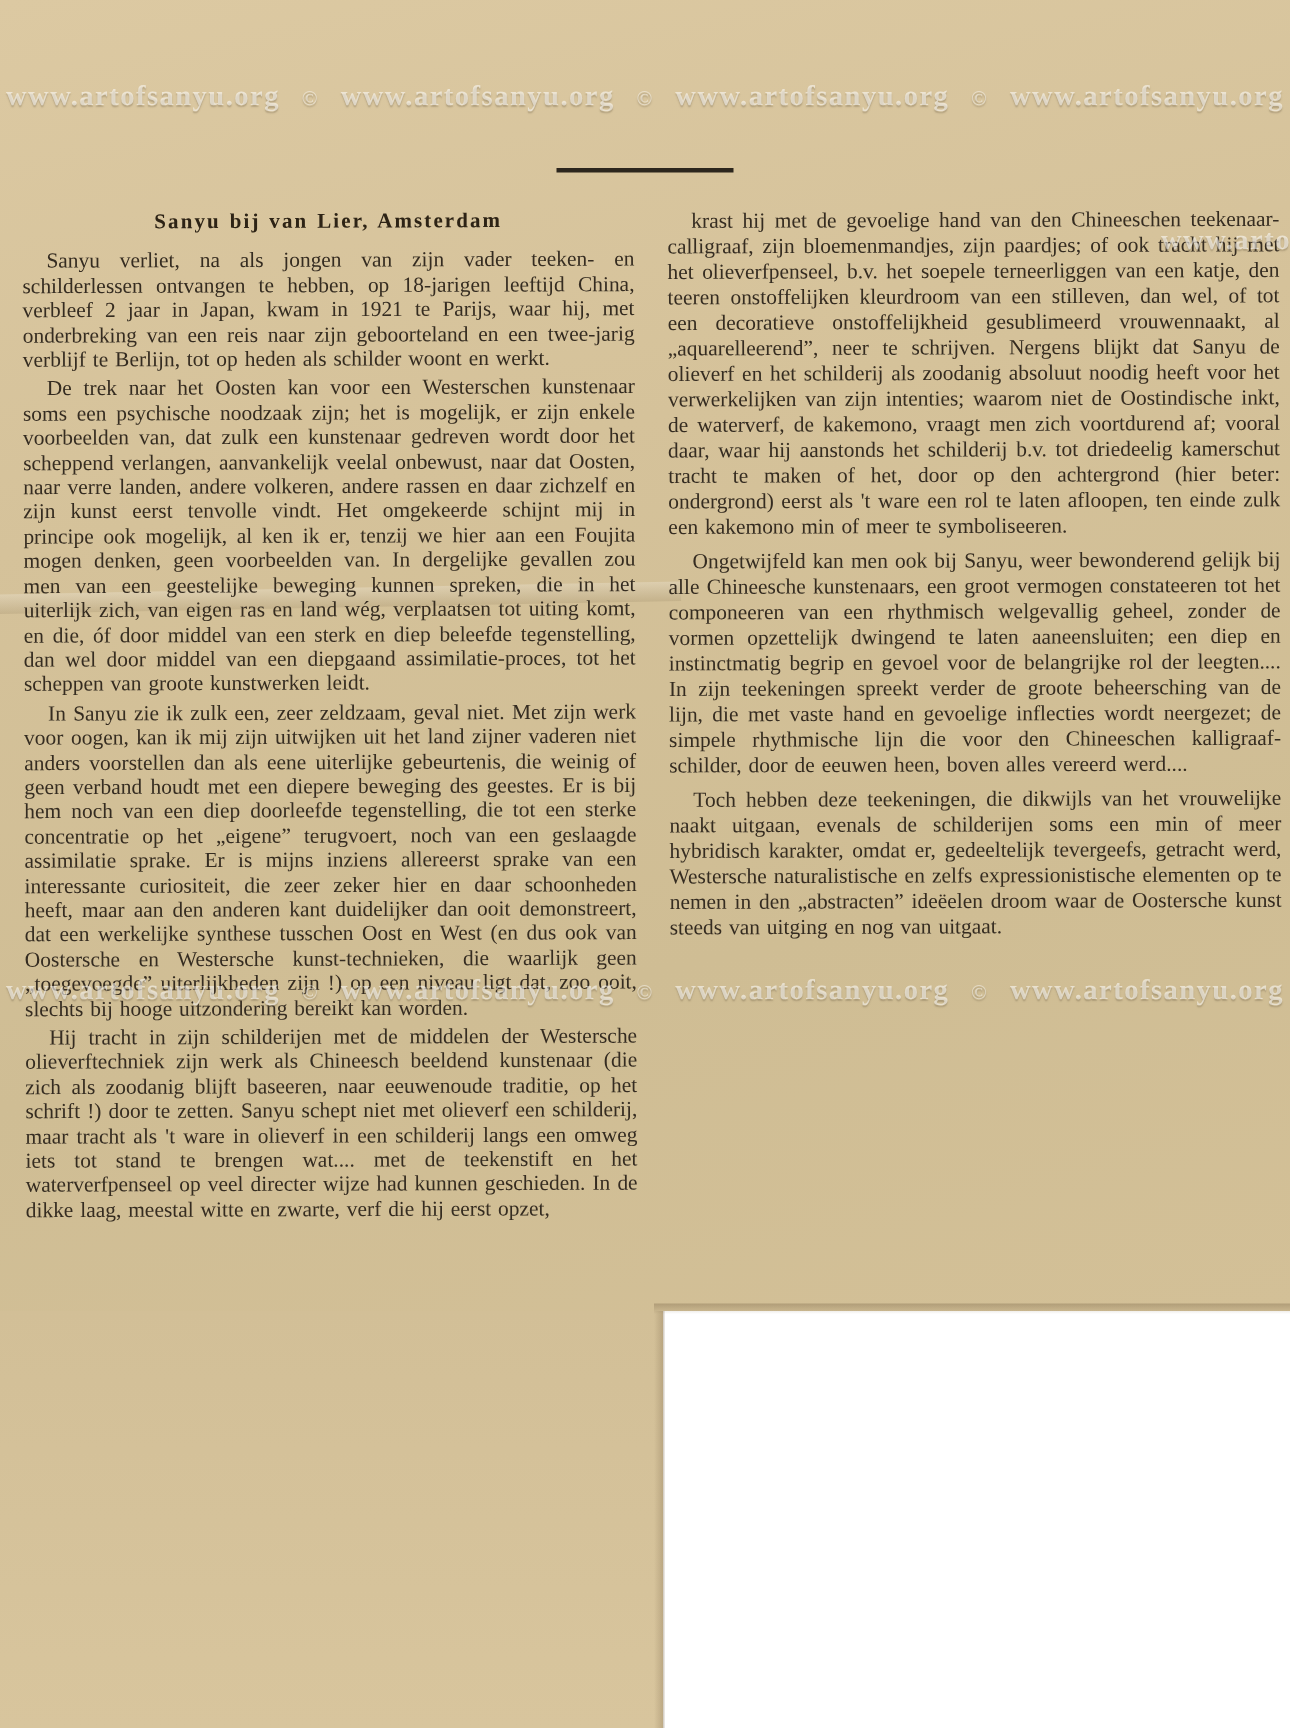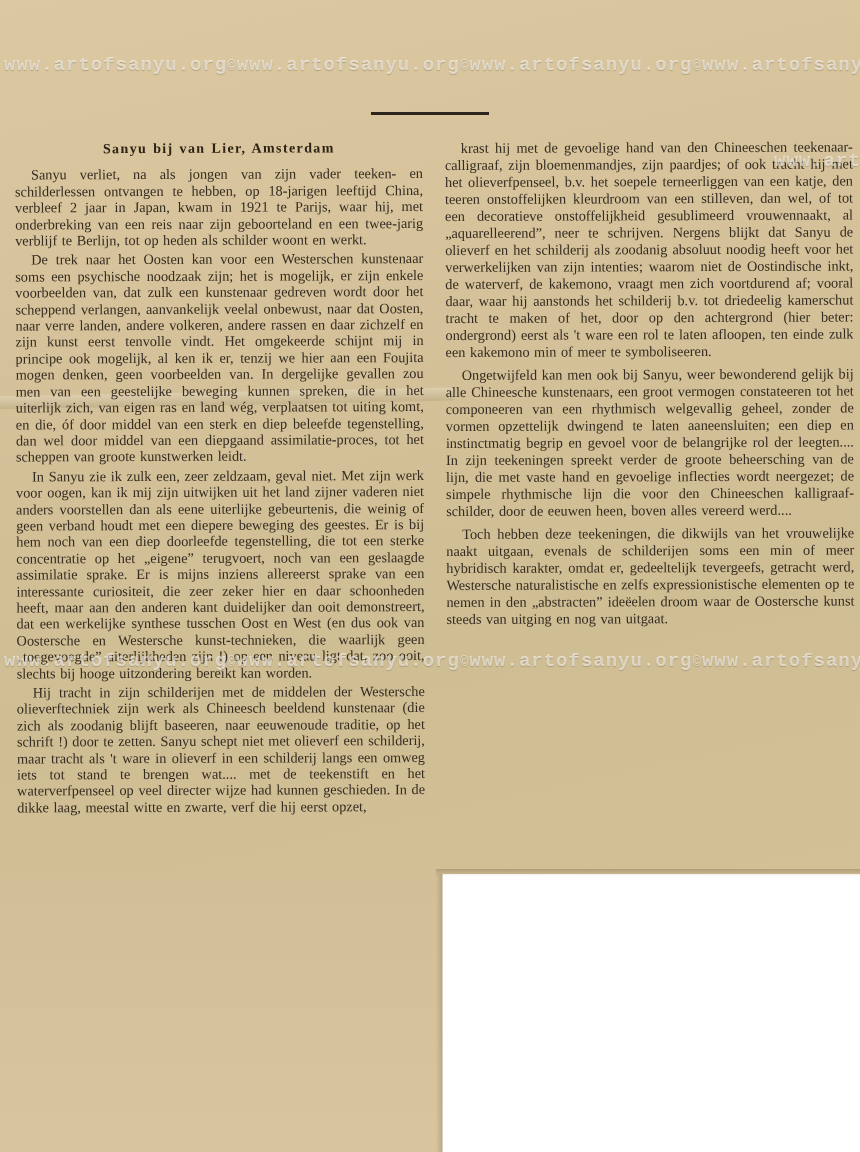--- a/index.html
+++ b/index.html
@@ -112,21 +112,21 @@
   
   .watermark-row {
     position: absolute;
     left: 0;
     width: 860px;
     display: flex;
     justify-content: space-between;
     align-items: baseline;
     padding: 0 4px;
     box-sizing: border-box;
-    font-family: Liberation Mono, monospace;
+    font-family: Liberation Serif, serif;
     font-weight: bold;
     font-size: 19px;
     letter-spacing: 1px;
     color: rgba(255,255,255,0.55);
     text-shadow: 0 1px 1px rgba(110,95,70,0.35);
     white-space: nowrap;
     pointer-events: none;
     z-index: 6;
   }
   .watermark-row .sep {

